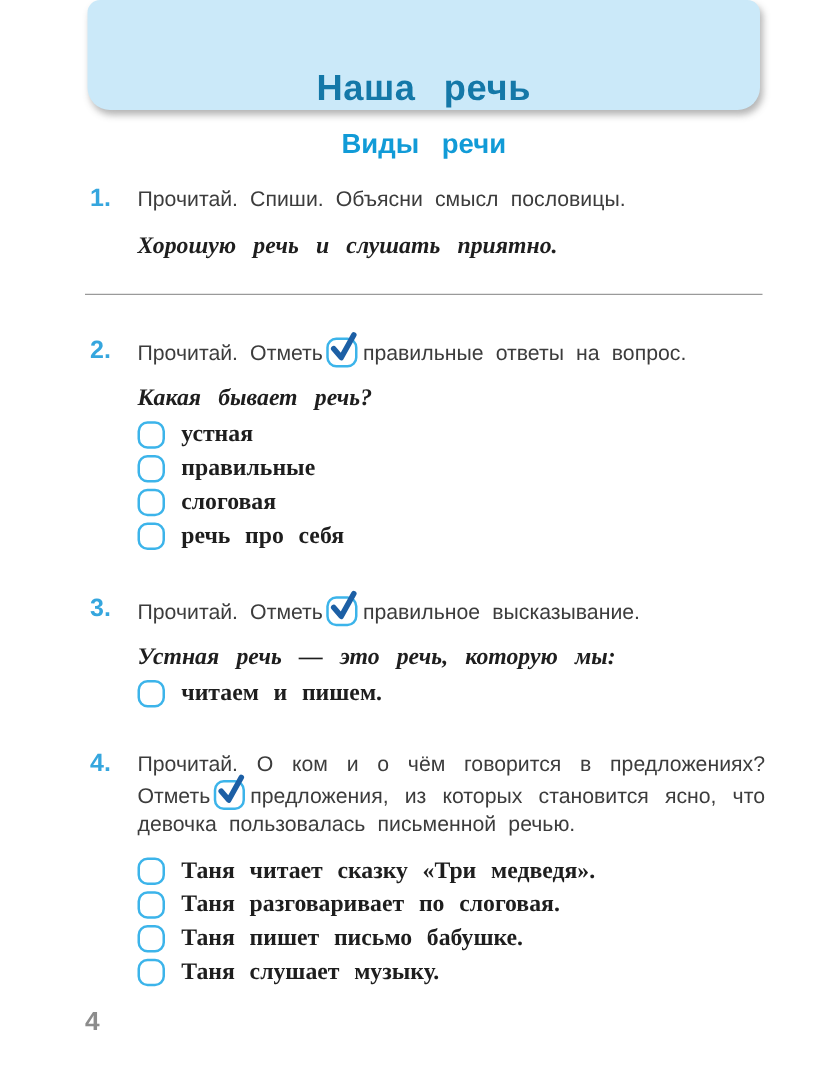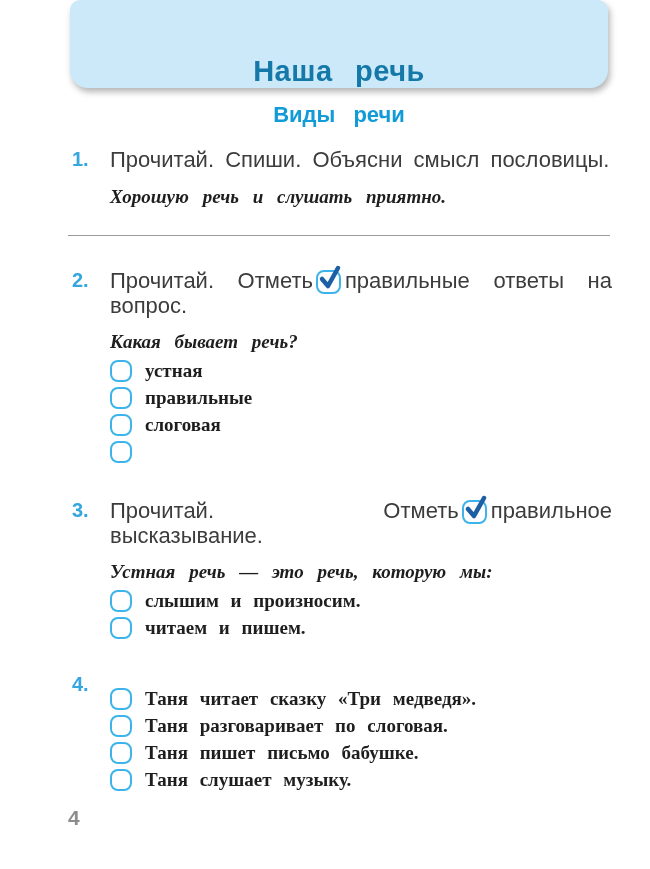--- a/index.html
+++ b/index.html
@@ -61,21 +61,21 @@
     flex: 0 0 38px;
     color: #35a6de;
     font-size: 20px;
     font-weight: bold;
     line-height: 23px;
   }
   .ex-body { flex: 1; width: 500px; }
 
   .instruction {
     color: #3c3c3c;
-    font-size: 22px;
+    font-size: 17px;
     line-height: 23px;
     word-spacing: 5px;
     text-align: justify;
   }
   .instruction .seg { color: #3c3c3c; }
 
   .serif-line {
     font-family: "Liberation Serif", serif;
     font-weight: bold;
     color: #1e1e1e;
@@ -196,50 +196,52 @@
           <div class="option">
             <span class="checkbox"></span>
             <span class="option-label">правильные</span>
           </div>
           <div class="option">
             <span class="checkbox"></span>
             <span class="option-label">слоговая</span>
           </div>
           <div class="option">
             <span class="checkbox"></span>
+            <span class="option-label">речь про себя</span>
           </div>
         </div>
       </div>
     </div>
 
     <div class="exercise ex3">
       <div class="ex-number">3.</div>
       <div class="ex-body">
         <div class="instruction">
           <span class="seg">Прочитай. Отметь</span><span class="check-icon"><span class="box"></span><svg width="20" height="24" viewBox="0 0 20 24">
                 <path d="M2 13 L8 20 L18 2" fill="none" stroke="#1c5fa5" stroke-width="4.5" stroke-linecap="round" stroke-linejoin="round"></path>
               </svg></span><span class="seg">правильное высказывание.</span>
         </div>
         <div class="serif-line mt-q">Устная речь — это речь, которую мы:</div>
         <div class="options">
           <div class="option">
             <span class="checkbox"></span>
-            <span class="option-label">слышим и произносим.</span>
-          </div>
-          <div class="option">
-            <span class="checkbox"></span>
             <span class="option-label">читаем и пишем.</span>
           </div>
         </div>
       </div>
     </div>
 
     <div class="exercise ex4">
       <div class="ex-number">4.</div>
       <div class="ex-body">
+        <div class="instruction">
+          <span class="seg">Прочитай. О ком и о чём говорится в предложениях? Отметь</span><span class="check-icon"><span class="box"></span><svg width="20" height="24" viewBox="0 0 20 24">
+                <path d="M2 13 L8 20 L18 2" fill="none" stroke="#1c5fa5" stroke-width="4.5" stroke-linecap="round" stroke-linejoin="round"></path>
+              </svg></span><span class="seg">предложения, из которых становится ясно, что девочка пользовалась письменной речью.</span>
+        </div>
         <div class="options">
           <div class="option">
             <span class="checkbox"></span>
             <span class="option-label">Таня читает сказку «Три медведя».</span>
           </div>
           <div class="option">
             <span class="checkbox"></span>
             <span class="option-label">Таня разговаривает по слоговая.</span>
           </div>
           <div class="option">

